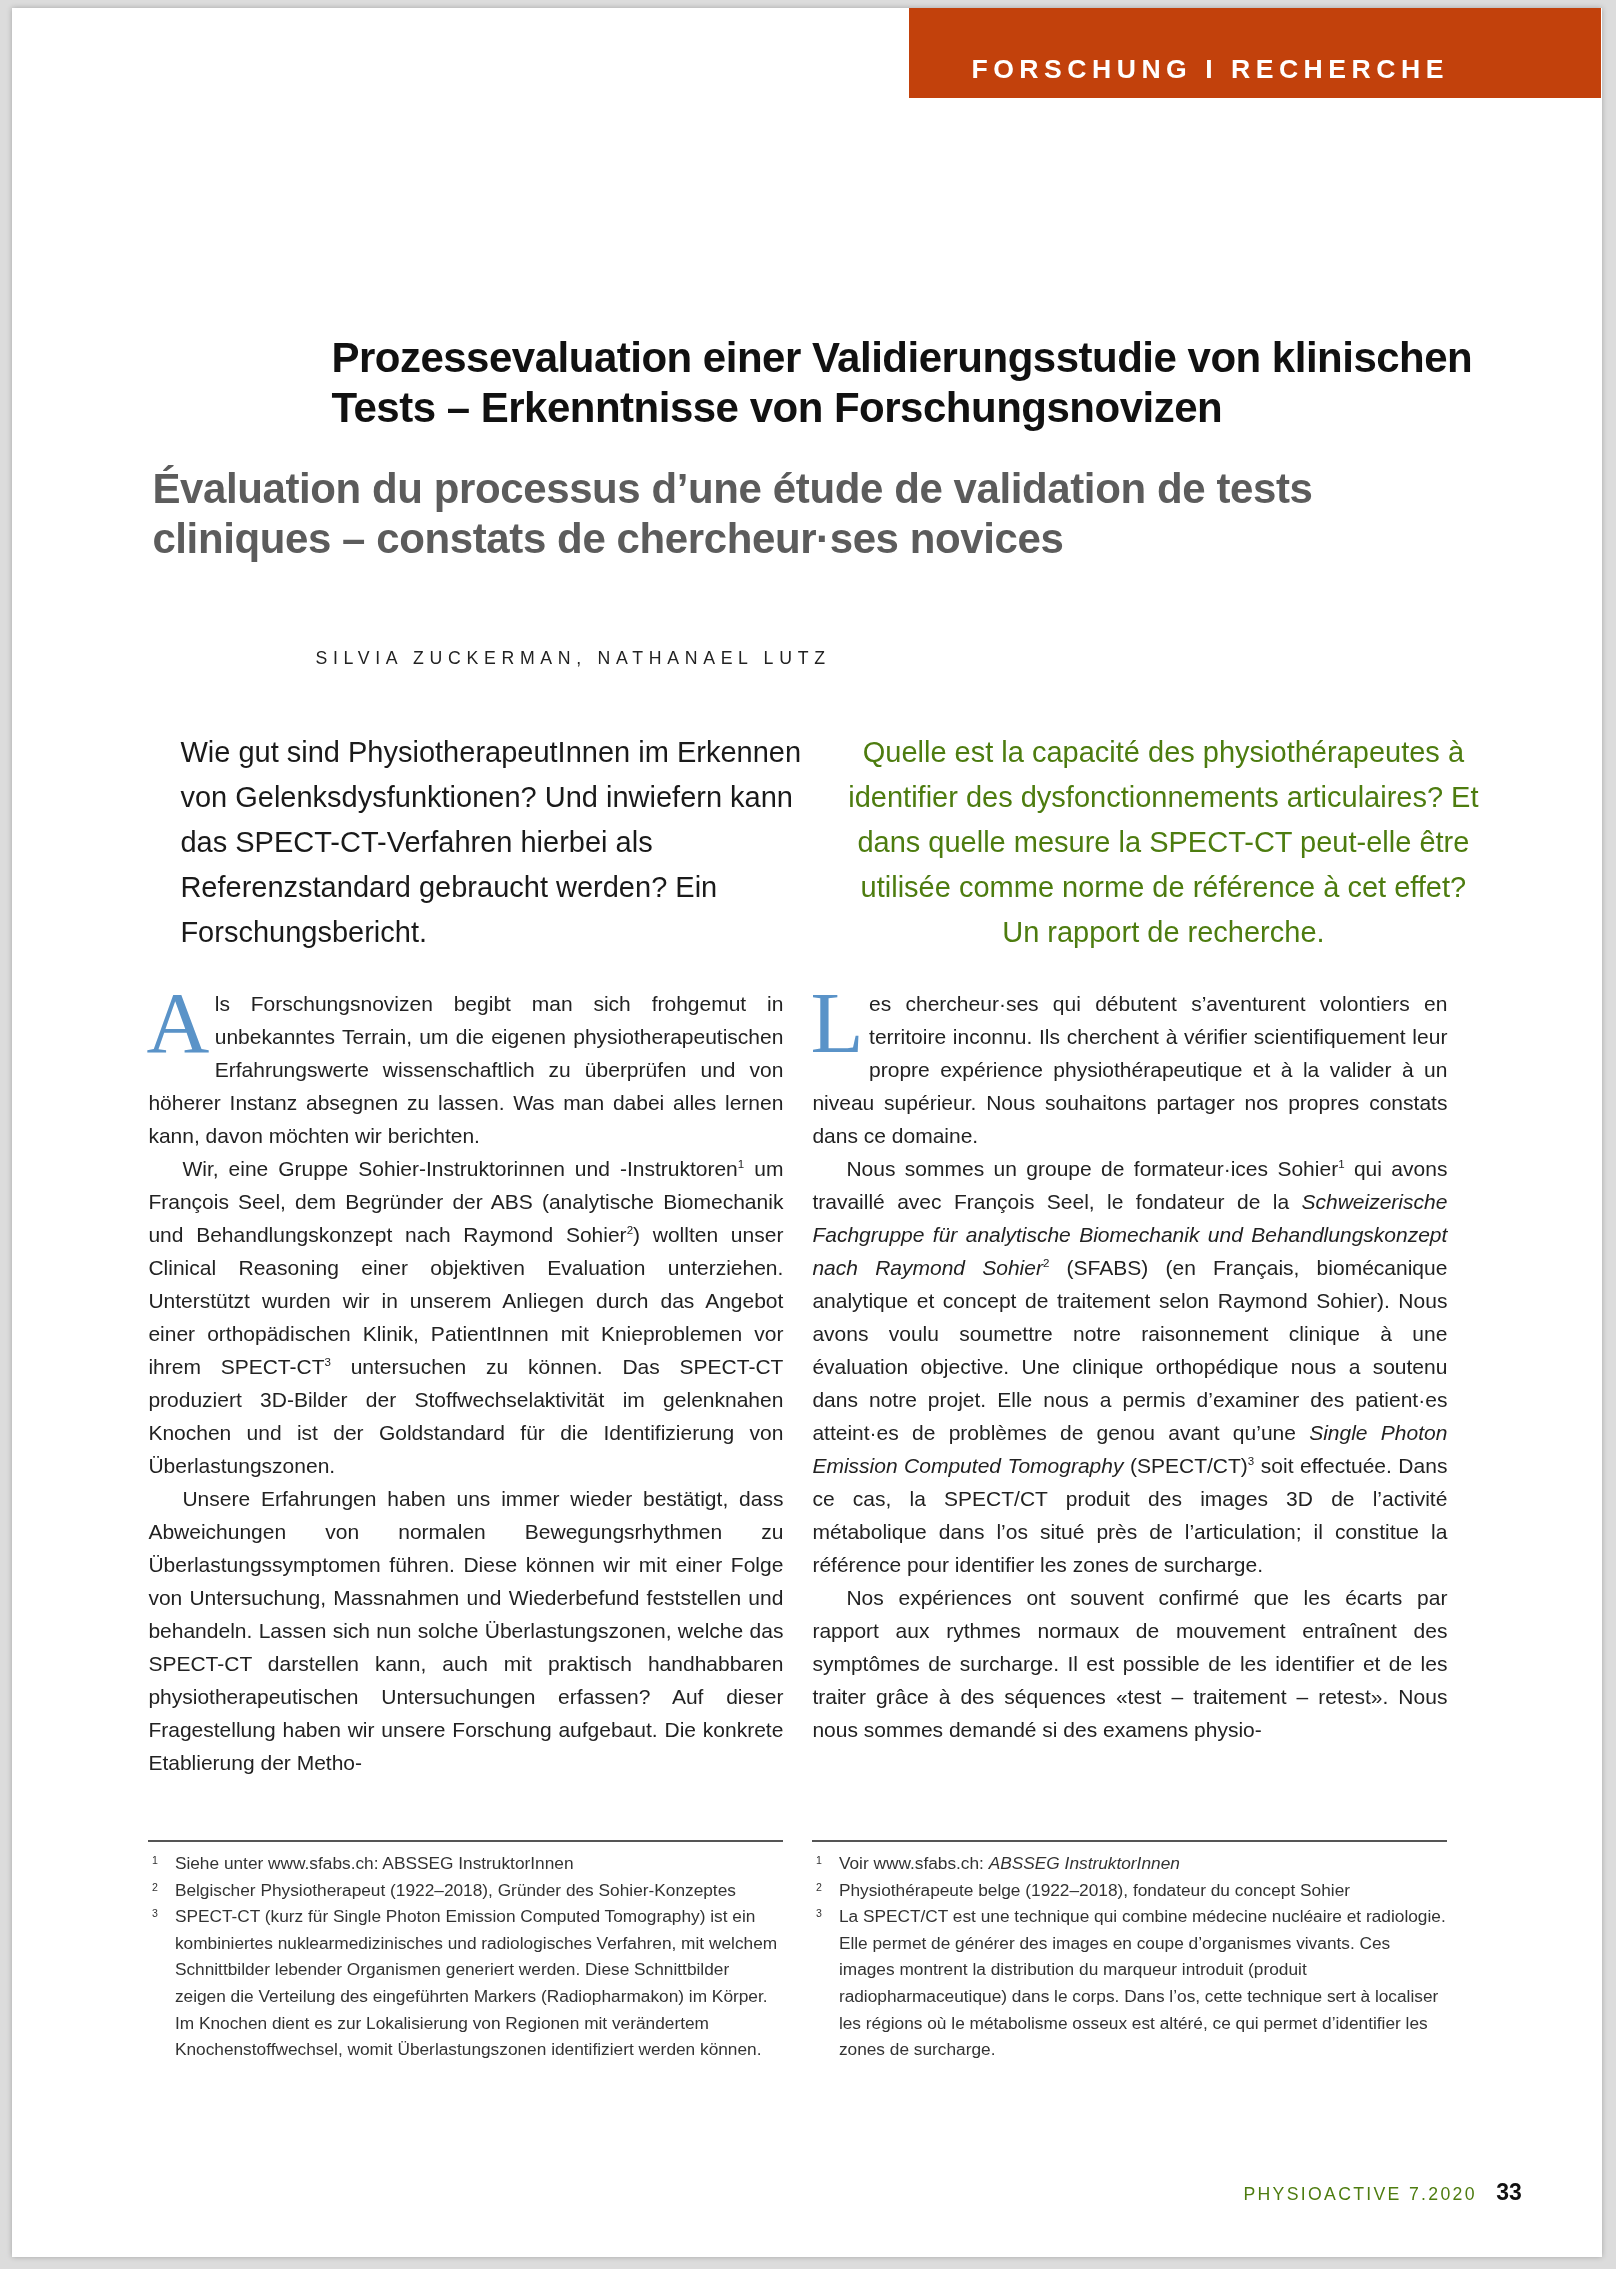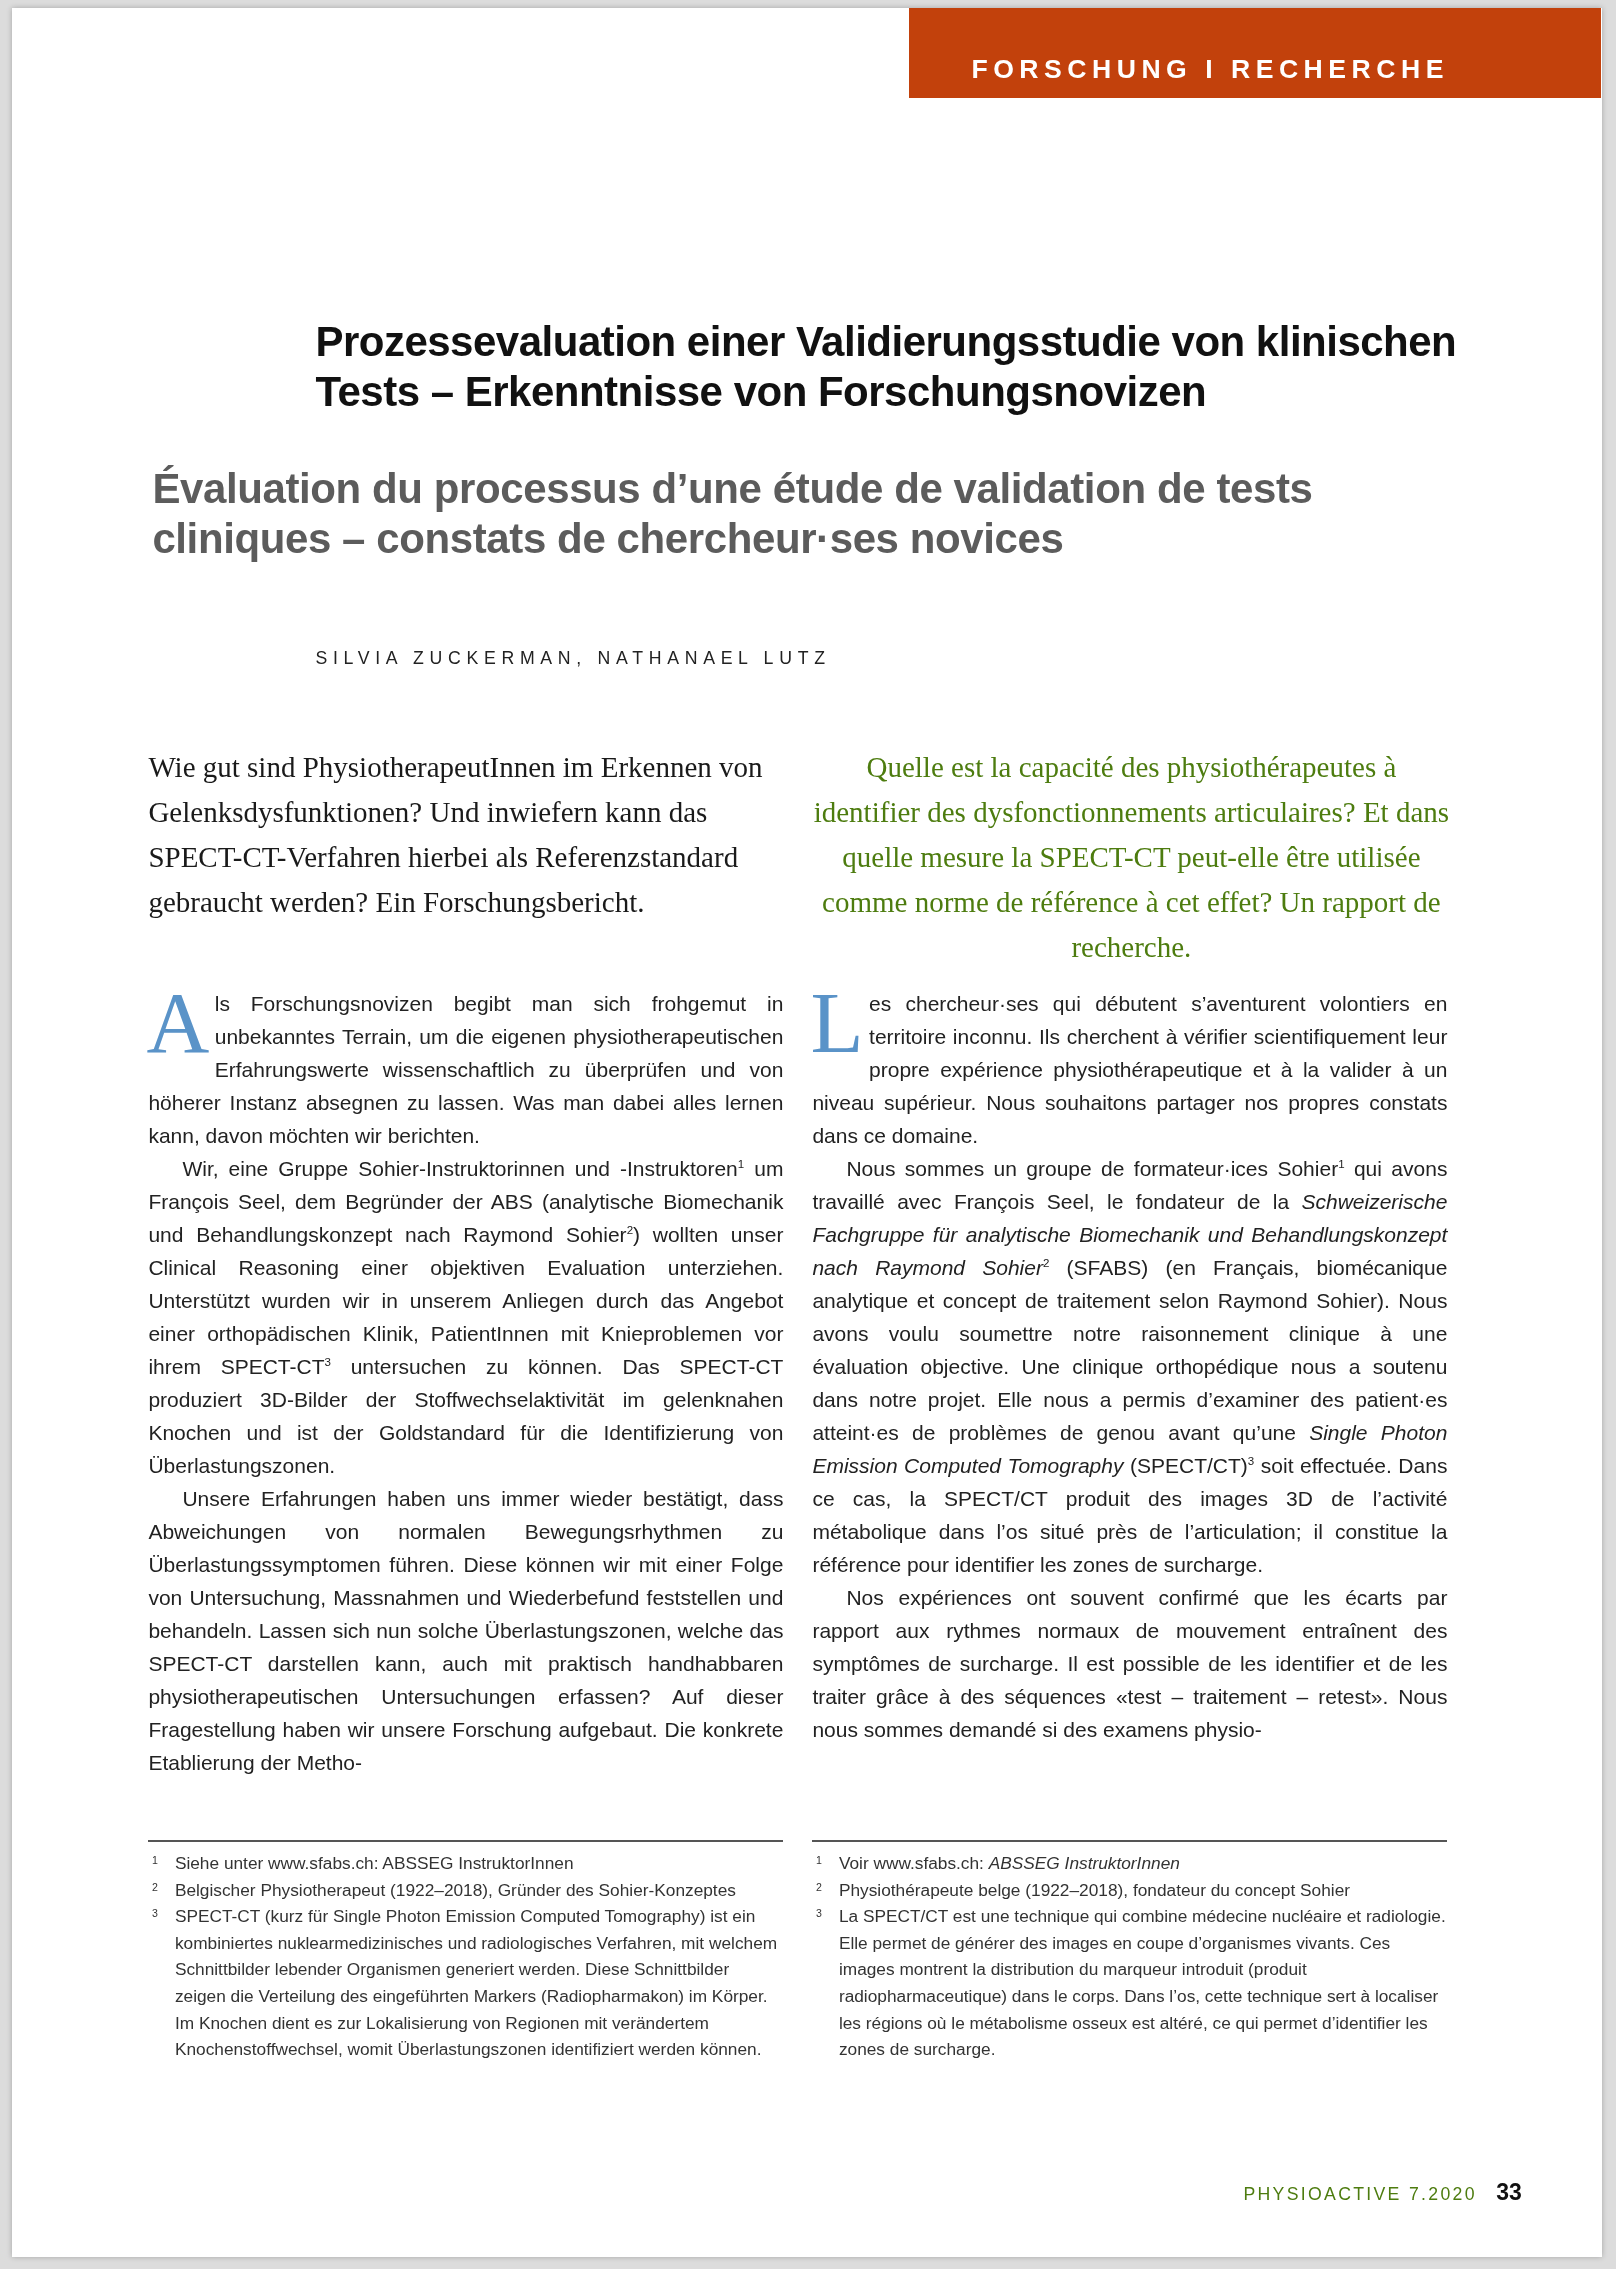--- a/index.html
+++ b/index.html
@@ -30,22 +30,22 @@
       position:absolute; left:136px; top:452px; width:1330px;
       font-family:"Liberation Sans", sans-serif; font-weight:bold;
       font-size:42px; line-height:50px; color:#5c5c5c; letter-spacing:-0.4px;
     }
     .authors {
       position:absolute; left:303px; top:640px;
       font-family:"Liberation Sans", sans-serif; font-size:17.7px;
       letter-spacing:5.7px; color:#222;
     }
     .lead {
-      position:absolute; top:737px; width:638px;
-      font-family:Liberation Serif, serif; font-size:29px; line-height:45px;
+      position:absolute; top:722px; width:638px;
+      font-family:Liberation Sans, sans-serif; font-size:29px; line-height:45px;margin-left:32px;
     }
     .lead.de { left:136px; color:#1a1a1a; }
     .lead.fr { left:800px; color:#4d7c0f;text-align:center; }
     .body {
       position:absolute; top:979px; width:635px;
       font-family:"Liberation Sans", sans-serif; font-size:21px; line-height:33px;
       color:#222; text-align:justify; hyphens:manual;
     }
     .body.de { left:136px; }
     .body.fr { left:800px; }
@@ -81,21 +81,21 @@
   </style>
 </head>
 <body>
 
 <div class="page">
 
   <div class="section-bar">
     <span>FORSCHUNG I RECHERCHE</span>
   </div>
 
-  <h1 class="title-de" style="margin:0;font-size:42px;">Prozessevaluation einer Validierungsstudie von klinischen Tests – Erkenntnisse von Forschungsnovizen</h1>
+  <h1 class="title-de" style="margin:16px;font-size:42px;">Prozessevaluation einer Validierungsstudie von klinischen Tests – Erkenntnisse von Forschungsnovizen</h1>
   <h2 class="title-fr" style="margin:4px;font-size:42px;">Évaluation du processus d’une étude de validation de tests cliniques – constats de chercheur·ses novices</h2>
 
   <div class="authors">SILVIA ZUCKERMAN, NATHANAEL LUTZ</div>
 
   <div class="lead de">Wie gut sind PhysiotherapeutInnen im Erkennen von Gelenksdysfunktionen? Und inwiefern kann das SPECT-CT-Verfahren hierbei als Referenzstandard gebraucht werden? Ein Forschungsbericht.</div>
   <div class="lead fr">Quelle est la capacité des physiothérapeutes à identifier des dysfonctionnements articulaires? Et dans quelle mesure la SPECT-CT peut-elle être utilisée comme norme de référence à cet effet? Un rapport de recherche.</div>
 
   <div class="body de">
     <p><span class="dropcap">A</span><span>ls Forschungsnovizen begibt man sich frohgemut in unbekanntes Terrain, um die eigenen physiotherapeutischen Erfahrungswerte wissenschaftlich zu überprüfen und von höherer Instanz absegnen zu lassen. Was man dabei alles lernen kann, davon möchten wir berichten.</span></p>
     <p><span>Wir, eine Gruppe Sohier-Instruktorinnen und -Instruktoren</span><sup>1</sup><span> um François Seel, dem Begründer der ABS (analytische Biomechanik und Behandlungskonzept nach Raymond Sohier</span><sup>2</sup><span>) wollten unser Clinical Reasoning einer objektiven Evaluation unterziehen. Unterstützt wurden wir in unserem Anliegen durch das Angebot einer orthopädischen Klinik, PatientInnen mit Knieproblemen vor ihrem SPECT-CT</span><sup>3</sup><span> untersuchen zu können. Das SPECT-CT produziert 3D-Bilder der Stoffwechselaktivität im gelenknahen Knochen und ist der Goldstandard für die Identifizierung von Überlastungszonen.</span></p>

